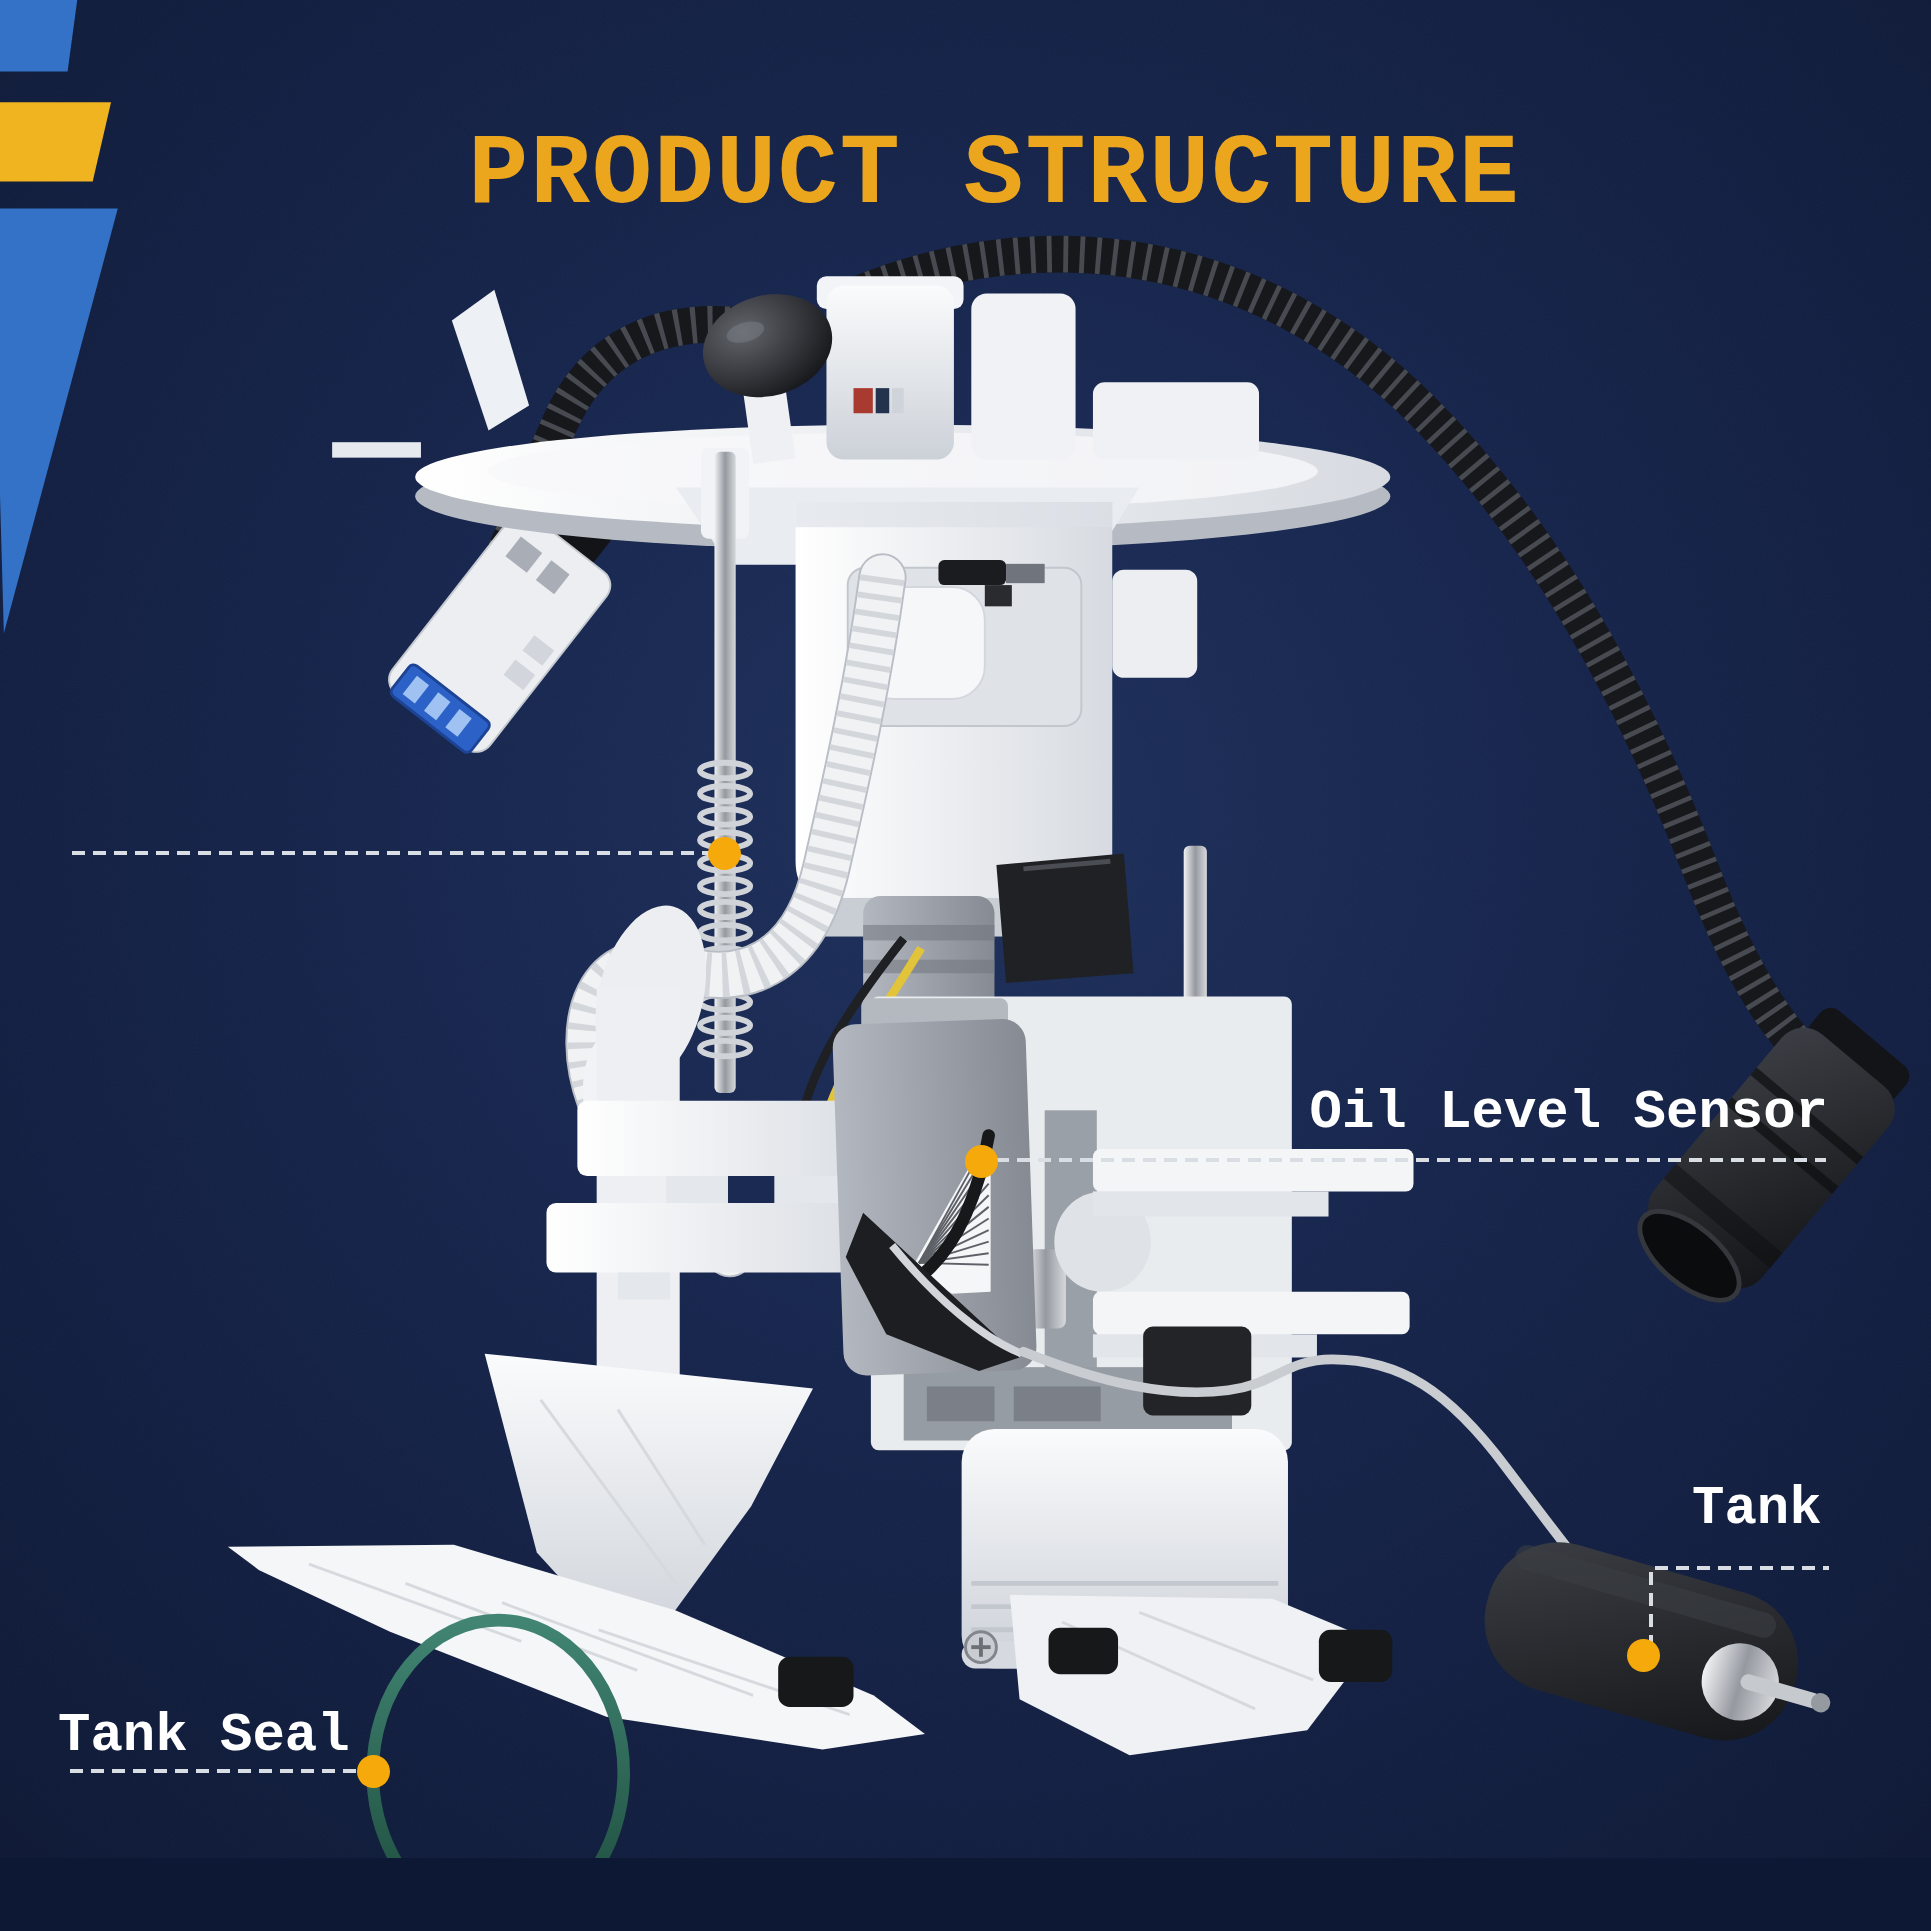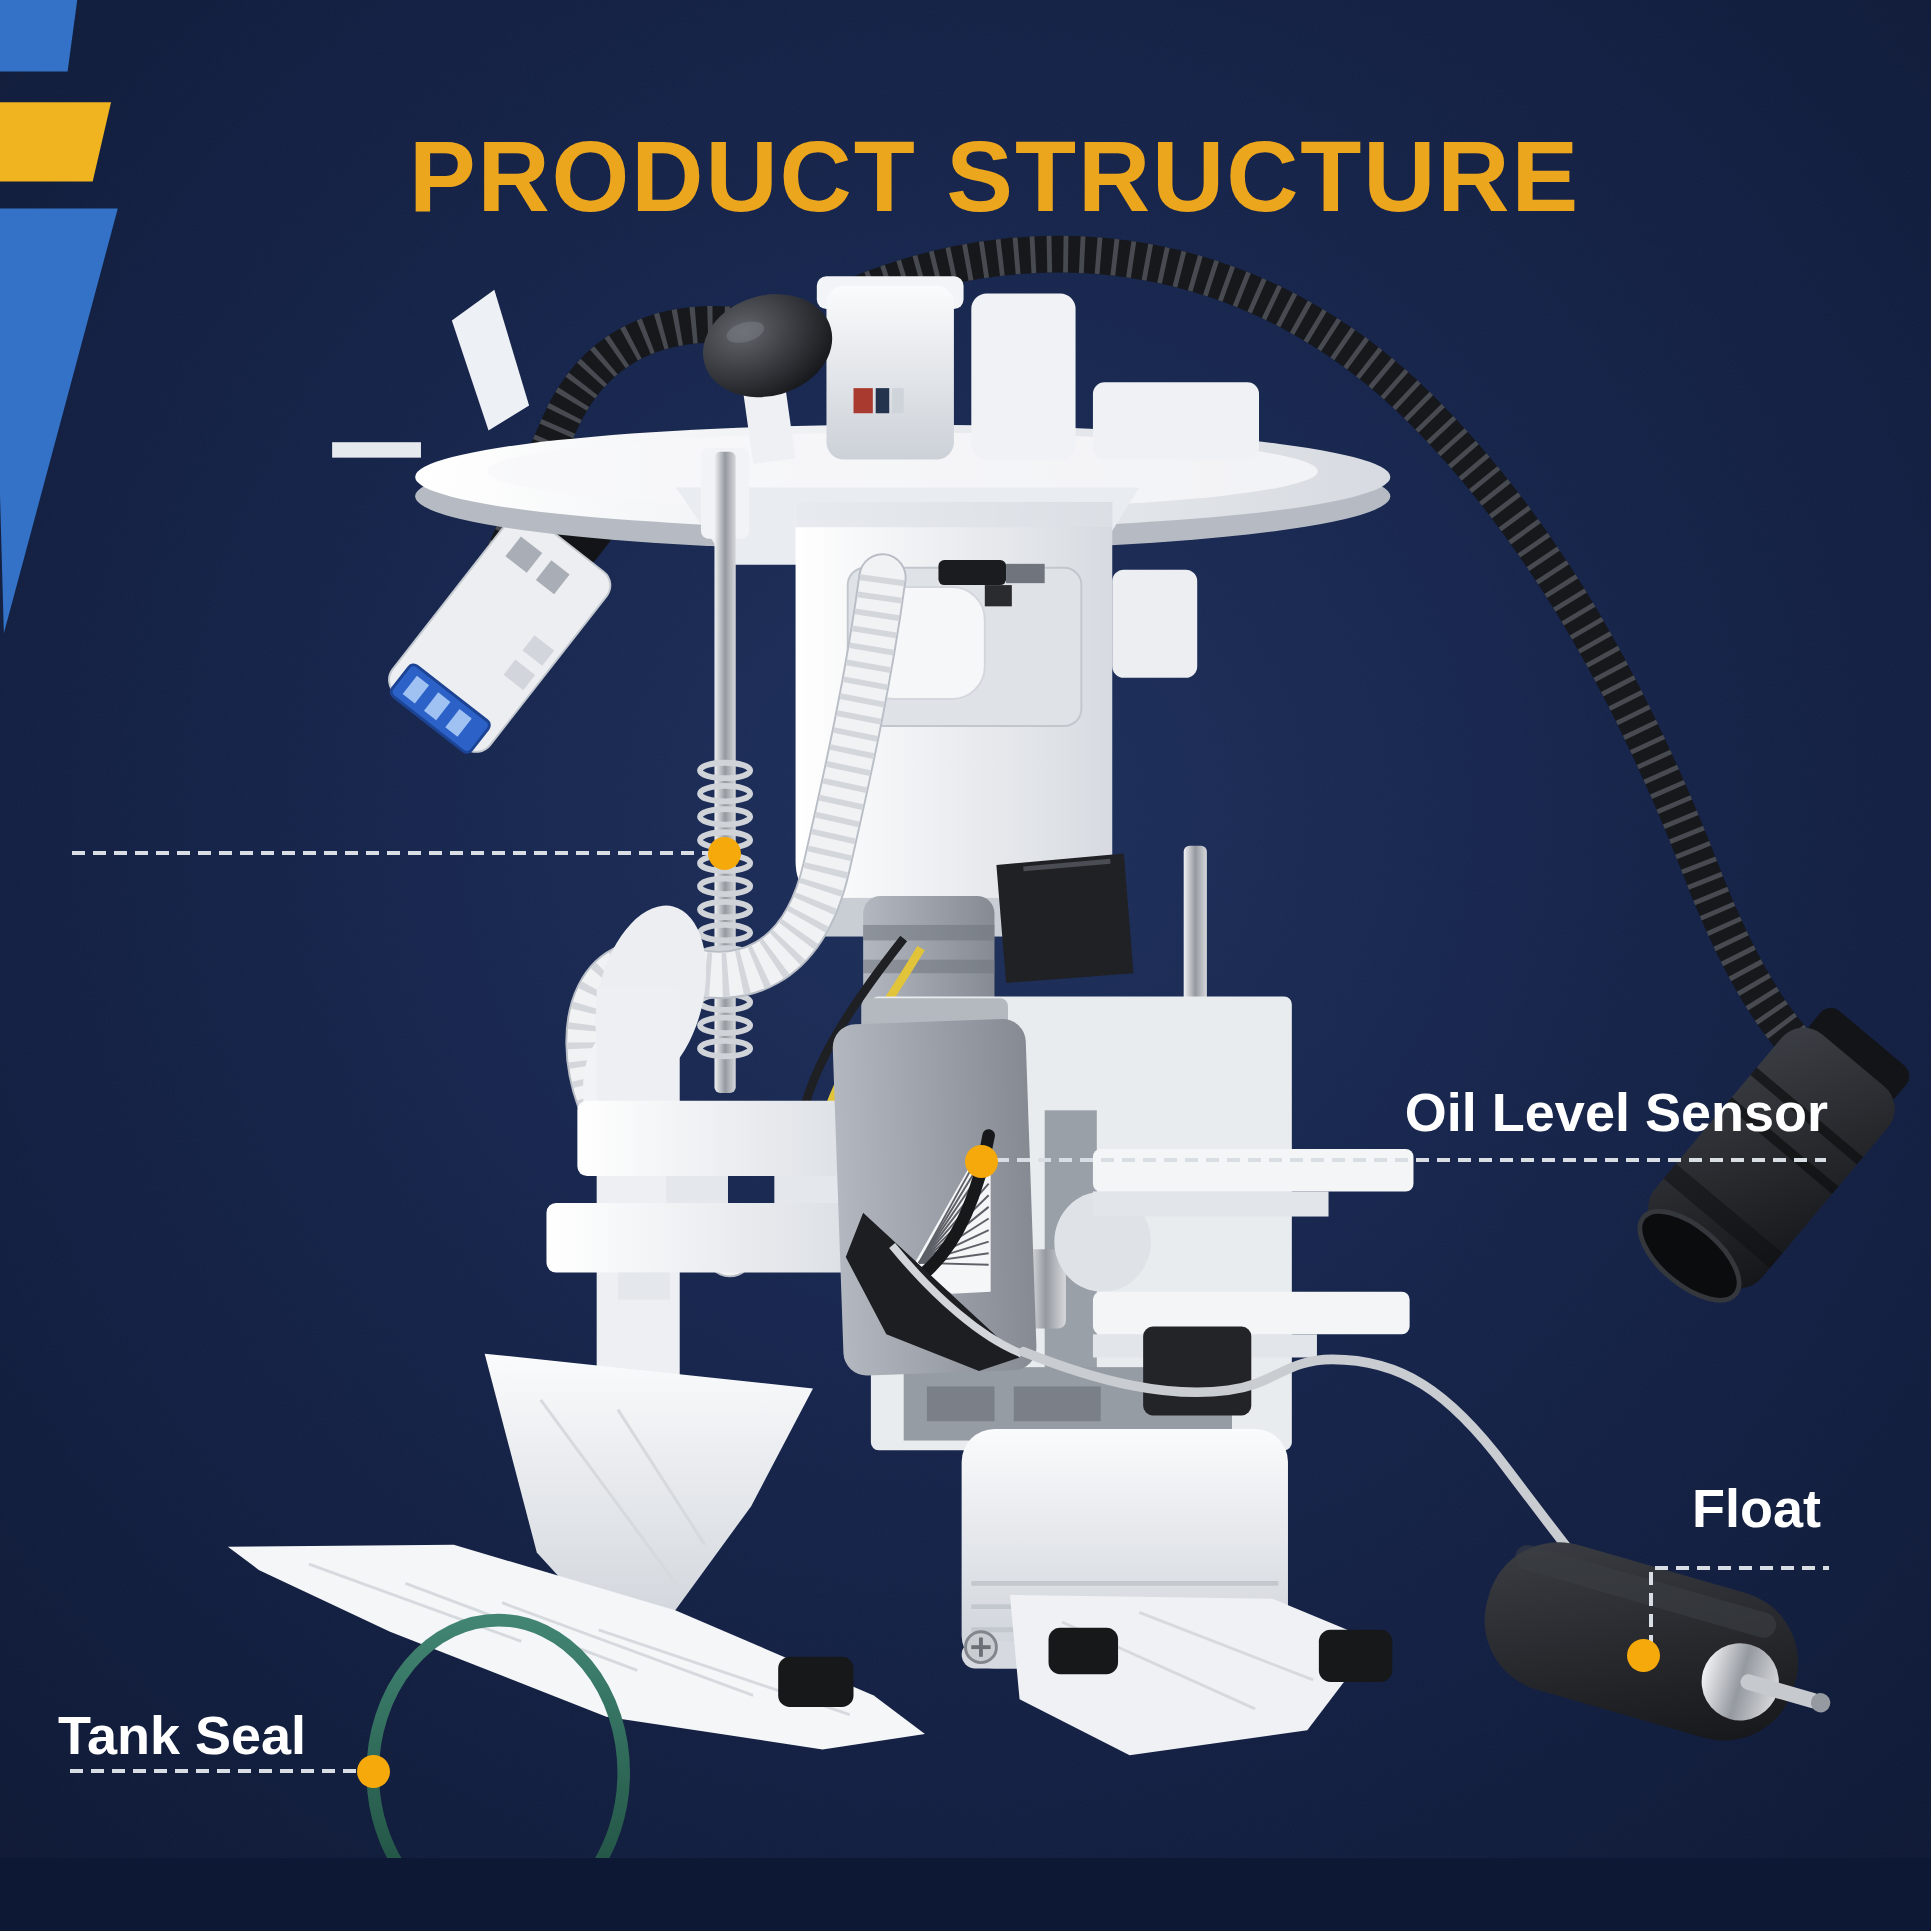--- a/index.html
+++ b/index.html
@@ -2,21 +2,21 @@
 <html style="--background-navy: #16264C; --accent-gold: #ECA61E; --label-white: #FFFFFF; --leader-gray: #D9DDE4; --dot-gold: #F6A90B; --ribbon-blue: #3372C6; --ribbon-yellow: #EFB41F; --seal-teal: #2E6B5B;"><head>
 <meta charset="utf-8">
 <style>
   :root{
     --background-navy:#16264C; --accent-gold:#ECA61E; --label-white:#FFFFFF;
     --leader-gray:#D9DDE4; --dot-gold:#F6A90B; --ribbon-blue:#3372C6;
     --ribbon-yellow:#EFB41F; --seal-teal:#2E6B5B;
   }
   html,body{margin:0;padding:0;background:#0d1834;}
   .stage{position:relative;width:1931px;height:1858px;overflow:hidden;
-         font-family:Liberation Sans, sans-serif;background:var(--background-navy);}
+         font-family:Liberation Mono, monospace;background:var(--background-navy);}
   .art{position:absolute;left:0;top:0;width:1931px;height:1931px;display:block;}
   .page-title{position:absolute;left:58px;top:126px;width:1873px;text-align:center;
     font-size:100px;font-weight:bold;letter-spacing:1.9px;color:var(--accent-gold);
     white-space:nowrap;line-height:1;}
   .part-label{position:absolute;color:var(--label-white);font-weight:bold;
     font-size:54px;line-height:1.1;white-space:nowrap;}
   #lbl-compression{left:75px;top:755px;font-size:56px;}
   #lbl-oil{right:103px;top:1083px;}
   #lbl-float{left:1692px;top:1479px;}
   #lbl-tank{left:58px;top:1706px;}
@@ -295,16 +295,16 @@
   <div class="leader-h" id="line-float-h"></div>
   <div class="leader-v" id="line-float-v"></div>
   <div class="leader-h" id="line-tank"></div>
 
   <div class="callout-dot" id="dot-compression"></div>
   <div class="callout-dot" id="dot-oil"></div>
   <div class="callout-dot" id="dot-float"></div>
   <div class="callout-dot" id="dot-tank"></div>
 
   <div class="part-label" id="lbl-oil">Oil Level Sensor</div>
-  <div class="part-label" id="lbl-float">Float</div>
+  <div class="part-label" id="lbl-float">Tank</div>
   <div class="part-label" id="lbl-tank">Tank Seal</div>
 </div>
 
 
 </body></html>

